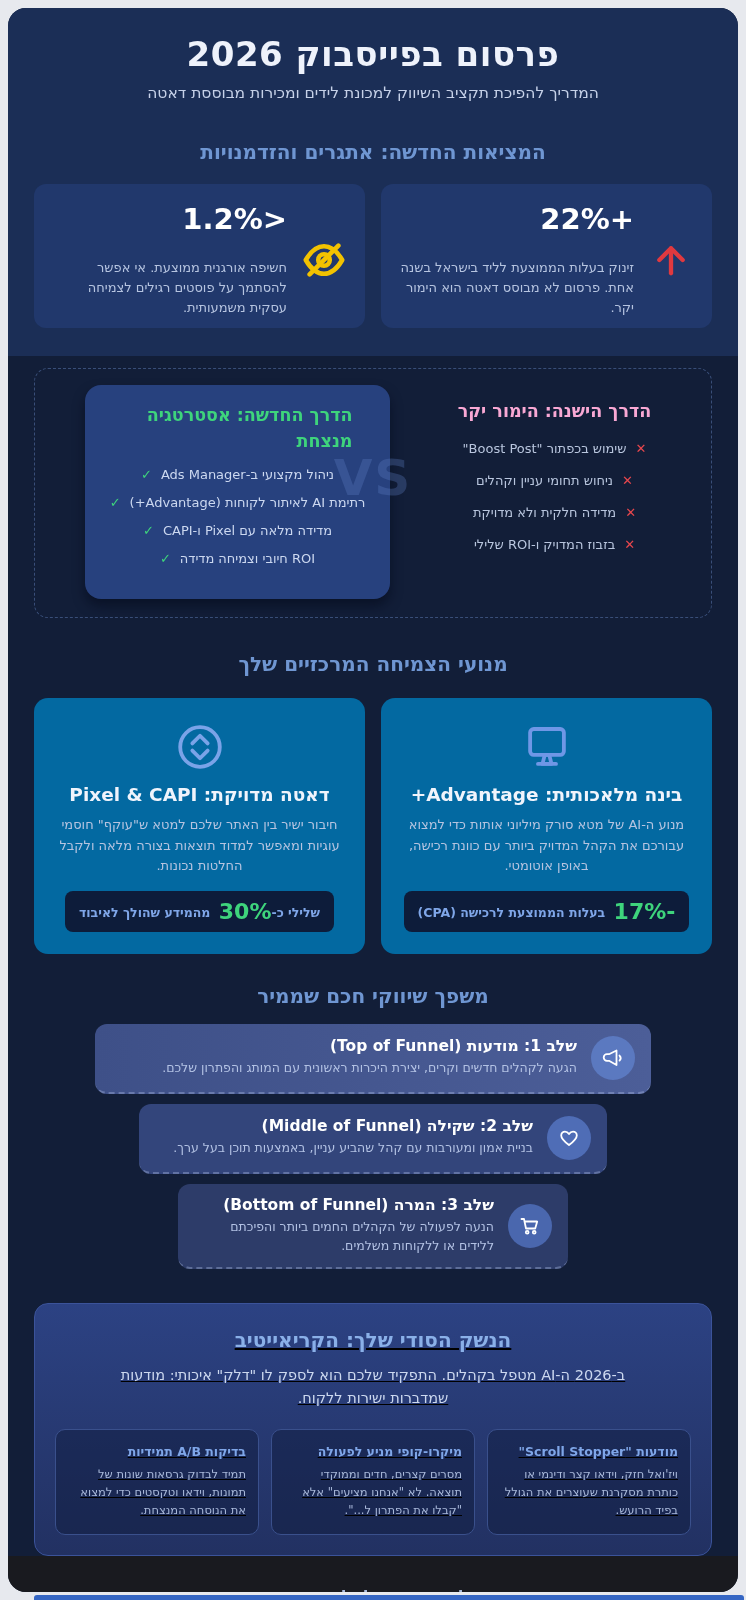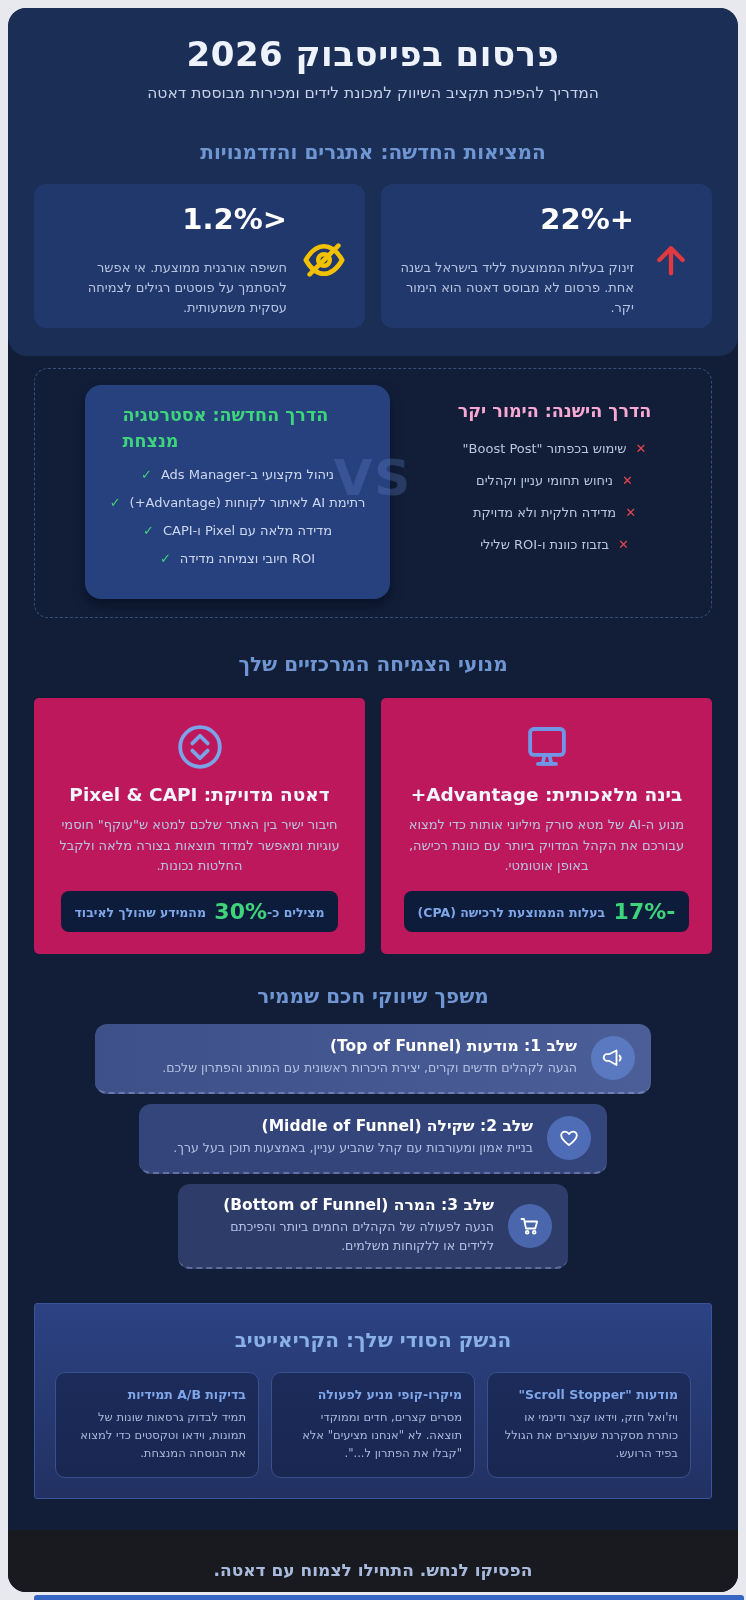--- a/index.html
+++ b/index.html
@@ -2,50 +2,50 @@
 <html lang="he"><head>
 <meta charset="utf-8">
 <style>
   html,body{margin:0;padding:0;}
   body{background:#cfd3da;font-family:"DejaVu Sans","Liberation Sans",sans-serif;}
   .page{width:746px;height:1600px;position:relative;background:#e7e9ee;margin:0 auto;overflow:hidden;}
   .frame{position:absolute;inset:8px;border-radius:18px;overflow:hidden;display:flex;flex-direction:column;background:#121e38;direction:rtl;}
   .ltr{direction:ltr;unicode-bidi:isolate;}
 
   
-  .hero{background:#1b2e56;padding:26px 26px 28px;text-align:center;border-radius:19px;}
+  .hero{background:#1b2e56;padding:26px 26px 28px;text-align:center;}
   .hero h1{margin:0;font-size:34px;font-weight:bold;color:#eef2fb;letter-spacing:.5px;}
   .hero .sub{margin-top:10px;font-size:15.5px;color:#c6d1e8;}
   .sec-head{font-size:20px;font-weight:bold;color:#6f96d2;text-align:center;}
   .hero .sec-head{margin-top:38px;}
   .stats{display:flex;gap:16px;margin-top:20px;}
   .stat{flex:1;background:#21386c;border-radius:12px;padding:18px 18px 10px;display:flex;align-items:center;gap:14px;text-align:right;}
   .stat .sicon{flex:0 0 46px;display:flex;align-items:center;justify-content:center;}
   .stat .val{font-size:29px;font-weight:bold;color:#ffffff;}
   .stat .txt{font-size:13px;color:#b6c4e0;line-height:1.55;margin-top:22px;}
 
   
   .main{flex:1;padding:0 26px;}
 
   
   .versus{margin-top:12px;border:1.5px dashed #394e78;border-radius:14px;padding:16px 18px 18px;position:relative;display:flex;gap:26px;}
   .vs-mark{position:absolute;top:44%;left:50%;transform:translate(-50%,-50%);font-size:50px;font-weight:bold;color:rgba(96,128,200,.30);letter-spacing:2px;}
   .col-old{flex:1;text-align:center;padding-top:16px;}
   .col-old h3{margin:0 0 20px;font-size:17.5px;font-weight:bold;color:#f9a8d4;}
   .vs-item{display:flex;justify-content:center;align-items:baseline;gap:9px;font-size:13px;color:#b9c6de;margin:17px 0;}
   .xmark{color:#e8474d;font-weight:bold;font-size:13px;}
-  .col-new{flex:1;background:#27417e;border-radius:16px;padding:16px 14px 20px;text-align:left;box-shadow:0 7px 12px rgba(4,10,26,.55);margin-left:32px;}
+  .col-new{flex:1;background:#27417e;border-radius:16px;padding:16px 14px 20px;text-align:right;box-shadow:0 7px 12px rgba(4,10,26,.55);margin-left:32px;}
   .col-new h3{margin:2px auto 12px;font-size:17.5px;font-weight:bold;color:#3ed47c;line-height:1.45;max-width:230px;}
   .col-new .vs-item{color:#ccd8f0;margin:13px 0;}
   .vmark{color:#3ed47c;font-weight:bold;font-size:13px;}
 
   
   .growth-head{margin:34px 0 0;}
   .engines{display:flex;gap:16px;margin-top:22px;}
-  .engine{flex:1;background:#be185d;border-radius:5px;padding:22px 18px 22px;text-align:center;}
+  .engine{flex:1;background:#0369a1;border-radius:14px;padding:22px 18px 22px;text-align:center;}
   .engine .eicon{color:#7aa3e8;}
   .engine h3{margin:10px 0 0;font-size:18.5px;font-weight:bold;color:#f0f4fc;}
   .engine p{margin:10px 0 0;font-size:13px;color:#b6c4e0;line-height:1.58;}
   .ebadge{display:inline-block;margin-top:14px;background:#0d1c3a;border-radius:8px;padding:8px 14px;font-size:12.5px;font-weight:bold;color:#7fa6e8;}
   .ebadge .big{font-size:22px;font-weight:bold;color:#3ed47c;margin-left:4px;vertical-align:-2px;}
 
   
   .funnel-head{margin:30px 0 0;}
   .stage{margin:0 auto;border-radius:12px;padding:12px 16px;display:flex;align-items:center;gap:14px;border-bottom:2px dashed rgba(173,190,230,.38);}
   .stage + .stage{margin-top:10px;}
@@ -53,21 +53,21 @@
   .st2{width:436px;background:#33457b;}
   .st3{width:358px;background:#2d3c69;}
   .stage .circ{flex:0 0 44px;height:44px;border-radius:50%;display:flex;align-items:center;justify-content:center;color:#fff;}
   .st1 .circ{background:#5b79c0;}
   .st2 .circ{background:#4f6db6;}
   .st3 .circ{background:#4a67ae;}
   .stage h4{margin:0;font-size:15.5px;font-weight:bold;color:#ffffff;}
   .stage p{margin:4px 0 0;font-size:12.5px;color:#b3c2e4;line-height:1.5;}
 
   
-  .creative{margin-top:34px;background:linear-gradient(180deg,#2c4283,#223162);border:1px solid #3b539a;border-radius:3px;padding:24px 20px 20px;text-align:center;}
+  .creative{margin-top:34px;background:linear-gradient(180deg,#2c4283,#223162);border:1px solid #3b539a;border-radius:14px;padding:24px 20px 20px;text-align:center;text-decoration:underline;}
   .creative h2{margin:0;font-size:20px;font-weight:bold;color:#8ab0e8;}
   .creative .intro{margin:12px auto 0;max-width:540px;font-size:14.5px;color:#ccd8ef;line-height:1.55;}
   .tips{display:flex;gap:12px;margin-top:20px;}
   .tip{flex:1;background:rgba(13,25,55,.45);border:1px solid #3a508c;border-radius:10px;padding:14px 12px;text-align:right;}
   .tip h5{margin:0 0 7px;font-size:12.5px;font-weight:bold;color:#7fa6e8;}
   .tip p{margin:0;font-size:11.5px;color:#a9b9da;line-height:1.55;}
 
   
   .foot{margin-top:auto;background:#191a1f;padding:30px 30px 12px;}
   .foot .tagline{text-align:center;font-size:17px;font-weight:bold;color:#a9bbdc;}
@@ -130,21 +130,21 @@
           <div class="vs-item">
             <span class="xmark">✕</span>
             <span>ניחוש תחומי עניין וקהלים</span>
           </div>
           <div class="vs-item">
             <span class="xmark">✕</span>
             <span>מדידה חלקית ולא מדויקת</span>
           </div>
           <div class="vs-item">
             <span class="xmark">✕</span>
-            <span>בזבוז כוונת ו-ROI שלילי</span>
+            <span>בזבוז המדויק ו-ROI שלילי</span>
           </div>
         </div>
 
         <div class="col-new">
           <h3>הדרך החדשה: אסטרטגיה מנצחת</h3>
           <div class="vs-item">
             <span>ניהול מקצועי ב-Ads Manager</span>
             <span class="vmark">✓</span>
           </div>
           <div class="vs-item">
@@ -185,21 +185,21 @@
           <div class="eicon" style="display:flex;justify-content:center;">
             <svg width="54" height="54" viewBox="0 0 24 24" fill="none" stroke="#7aa3e8" stroke-width="1.7" stroke-linecap="round" stroke-linejoin="round">
               <circle cx="12" cy="12" r="8.8"></circle>
               <path d="M8.6 10.4 L12 7 L15.4 10.4"></path>
               <path d="M8.6 13.6 L12 17 L15.4 13.6"></path>
             </svg>
           </div>
           <h3>דאטה מדויקת: Pixel &amp; CAPI</h3>
           <p>חיבור ישיר בין האתר שלכם למטא ש"עוקף" חוסמי עוגיות ומאפשר למדוד תוצאות בצורה מלאה ולקבל החלטות נכונות.</p>
           <div class="ebadge">
-            <span>מצילים כ-</span><span class="big ltr">30%</span>
+            <span>שלילי כ-</span><span class="big ltr">30%</span>
             <span> מהמידע שהולך לאיבוד</span>
           </div>
         </div>
       </div>
 
       <div class="sec-head funnel-head">משפך שיווקי חכם שממיר</div>
 
       <div class="stage st1">
         <div class="circ">
           <svg width="24" height="24" viewBox="0 0 24 24" fill="none" stroke="#ffffff" stroke-width="1.8" stroke-linecap="round" stroke-linejoin="round">
@@ -234,20 +234,21 @@
           </svg>
         </div>
         <div>
           <h4>שלב 3: המרה (Bottom of Funnel)</h4>
           <p>הנעה לפעולה של הקהלים החמים ביותר והפיכתם ללידים או ללקוחות משלמים.</p>
         </div>
       </div>
 
       <div class="creative">
         <h2>הנשק הסודי שלך: הקריאייטיב</h2>
+        <div class="intro">ב-2026 ה-AI מטפל בקהלים. התפקיד שלכם הוא לספק לו "דלק" איכותי: מודעות שמדברות ישירות ללקוח.</div>
         <div class="tips">
           <div class="tip">
             <h5>מודעות "Scroll Stopper"</h5>
             <p>ויז'ואל חזק, וידאו קצר ודינמי או כותרת מסקרנת שעוצרים את הגולל בפיד הרועש.</p>
           </div>
           <div class="tip">
             <h5>מיקרו-קופי מניע לפעולה</h5>
             <p>מסרים קצרים, חדים וממוקדי תוצאה. לא "אנחנו מציעים" אלא "קבלו את הפתרון ל...".</p>
           </div>
           <div class="tip">

